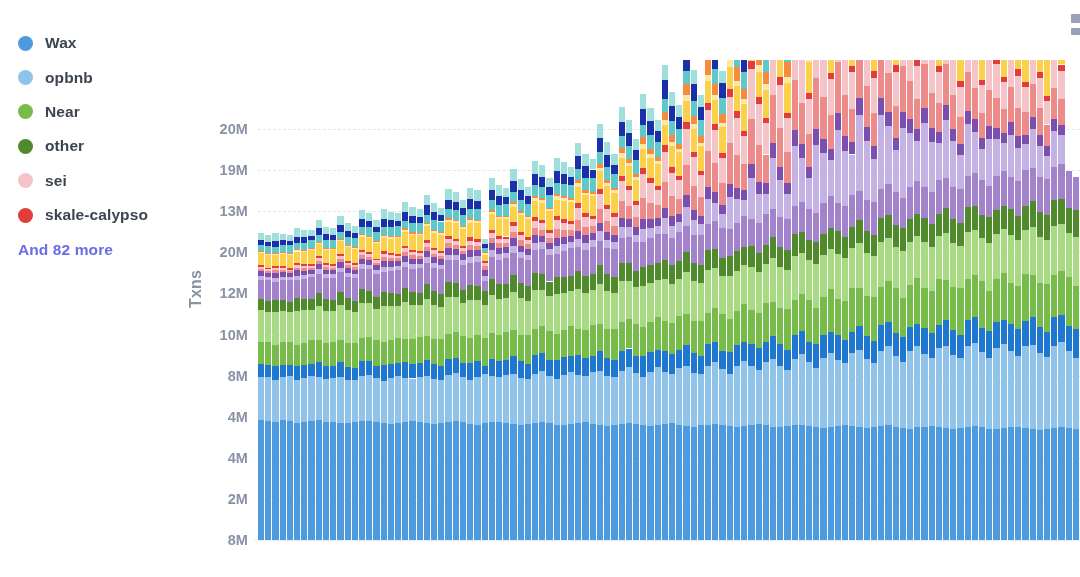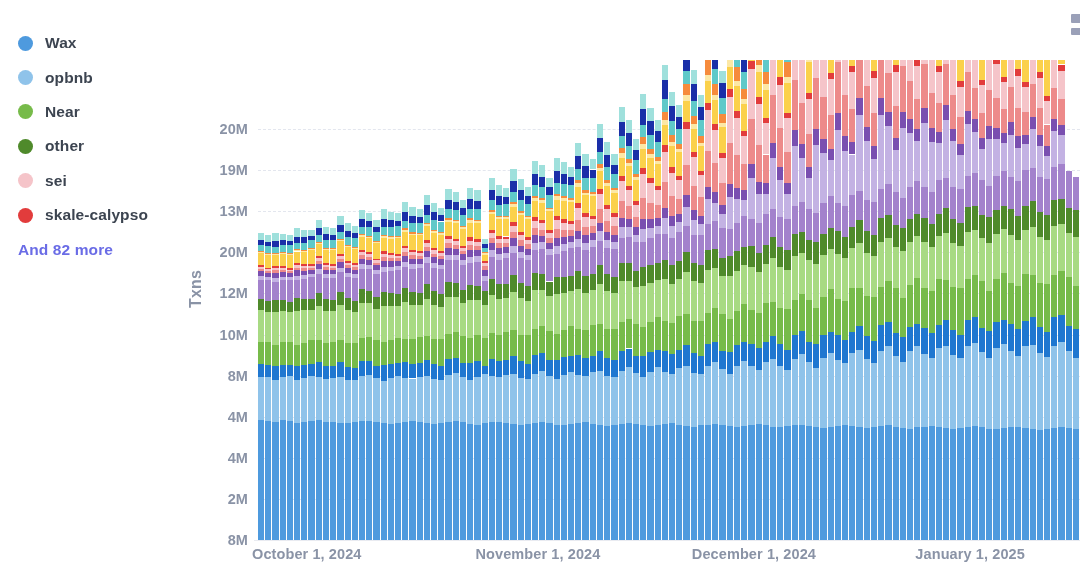--- a/index.html
+++ b/index.html
@@ -2157,26 +2157,20 @@
           <div class="seg" style="background: rgb(245, 196, 201); height: 0px; bottom: 363.324px;"></div>
           <div class="seg" style="background: rgb(226, 60, 60); height: 0px; bottom: 363.324px;"></div>
           <div class="seg" style="background: rgb(251, 209, 75); height: 0px; bottom: 363.324px;"></div>
           <div class="seg" style="background: rgb(252, 232, 166); height: 0px; bottom: 363.324px;"></div>
           <div class="seg" style="background: rgb(246, 139, 60); height: 0px; bottom: 363.324px;"></div>
           <div class="seg" style="background: rgb(95, 201, 201); height: 0px; bottom: 363.324px;"></div>
           <div class="seg" style="background: rgb(26, 47, 168); height: 0px; bottom: 363.324px;"></div>
           <div class="seg" style="background: rgb(159, 224, 220); height: 0px; bottom: 363.324px;"></div>
         </div>
       </div>
-    <div id="xaxis">
-        <div class="xtick" style="left: 252px;">October 1, 2024</div>
-        <div class="xtick" style="left: 475.526px;">November 1, 2024</div>
-        <div class="xtick" style="left: 691.842px;">December 1, 2024</div>
-        <div class="xtick" style="left: 915.368px;">January 1, 2025</div>
-      </div>
   </div>
 
   <div id="corner-icon">
     <i class="a"></i>
     <i class="b"></i>
   </div>
 
 </div>
 
 </body></html>

